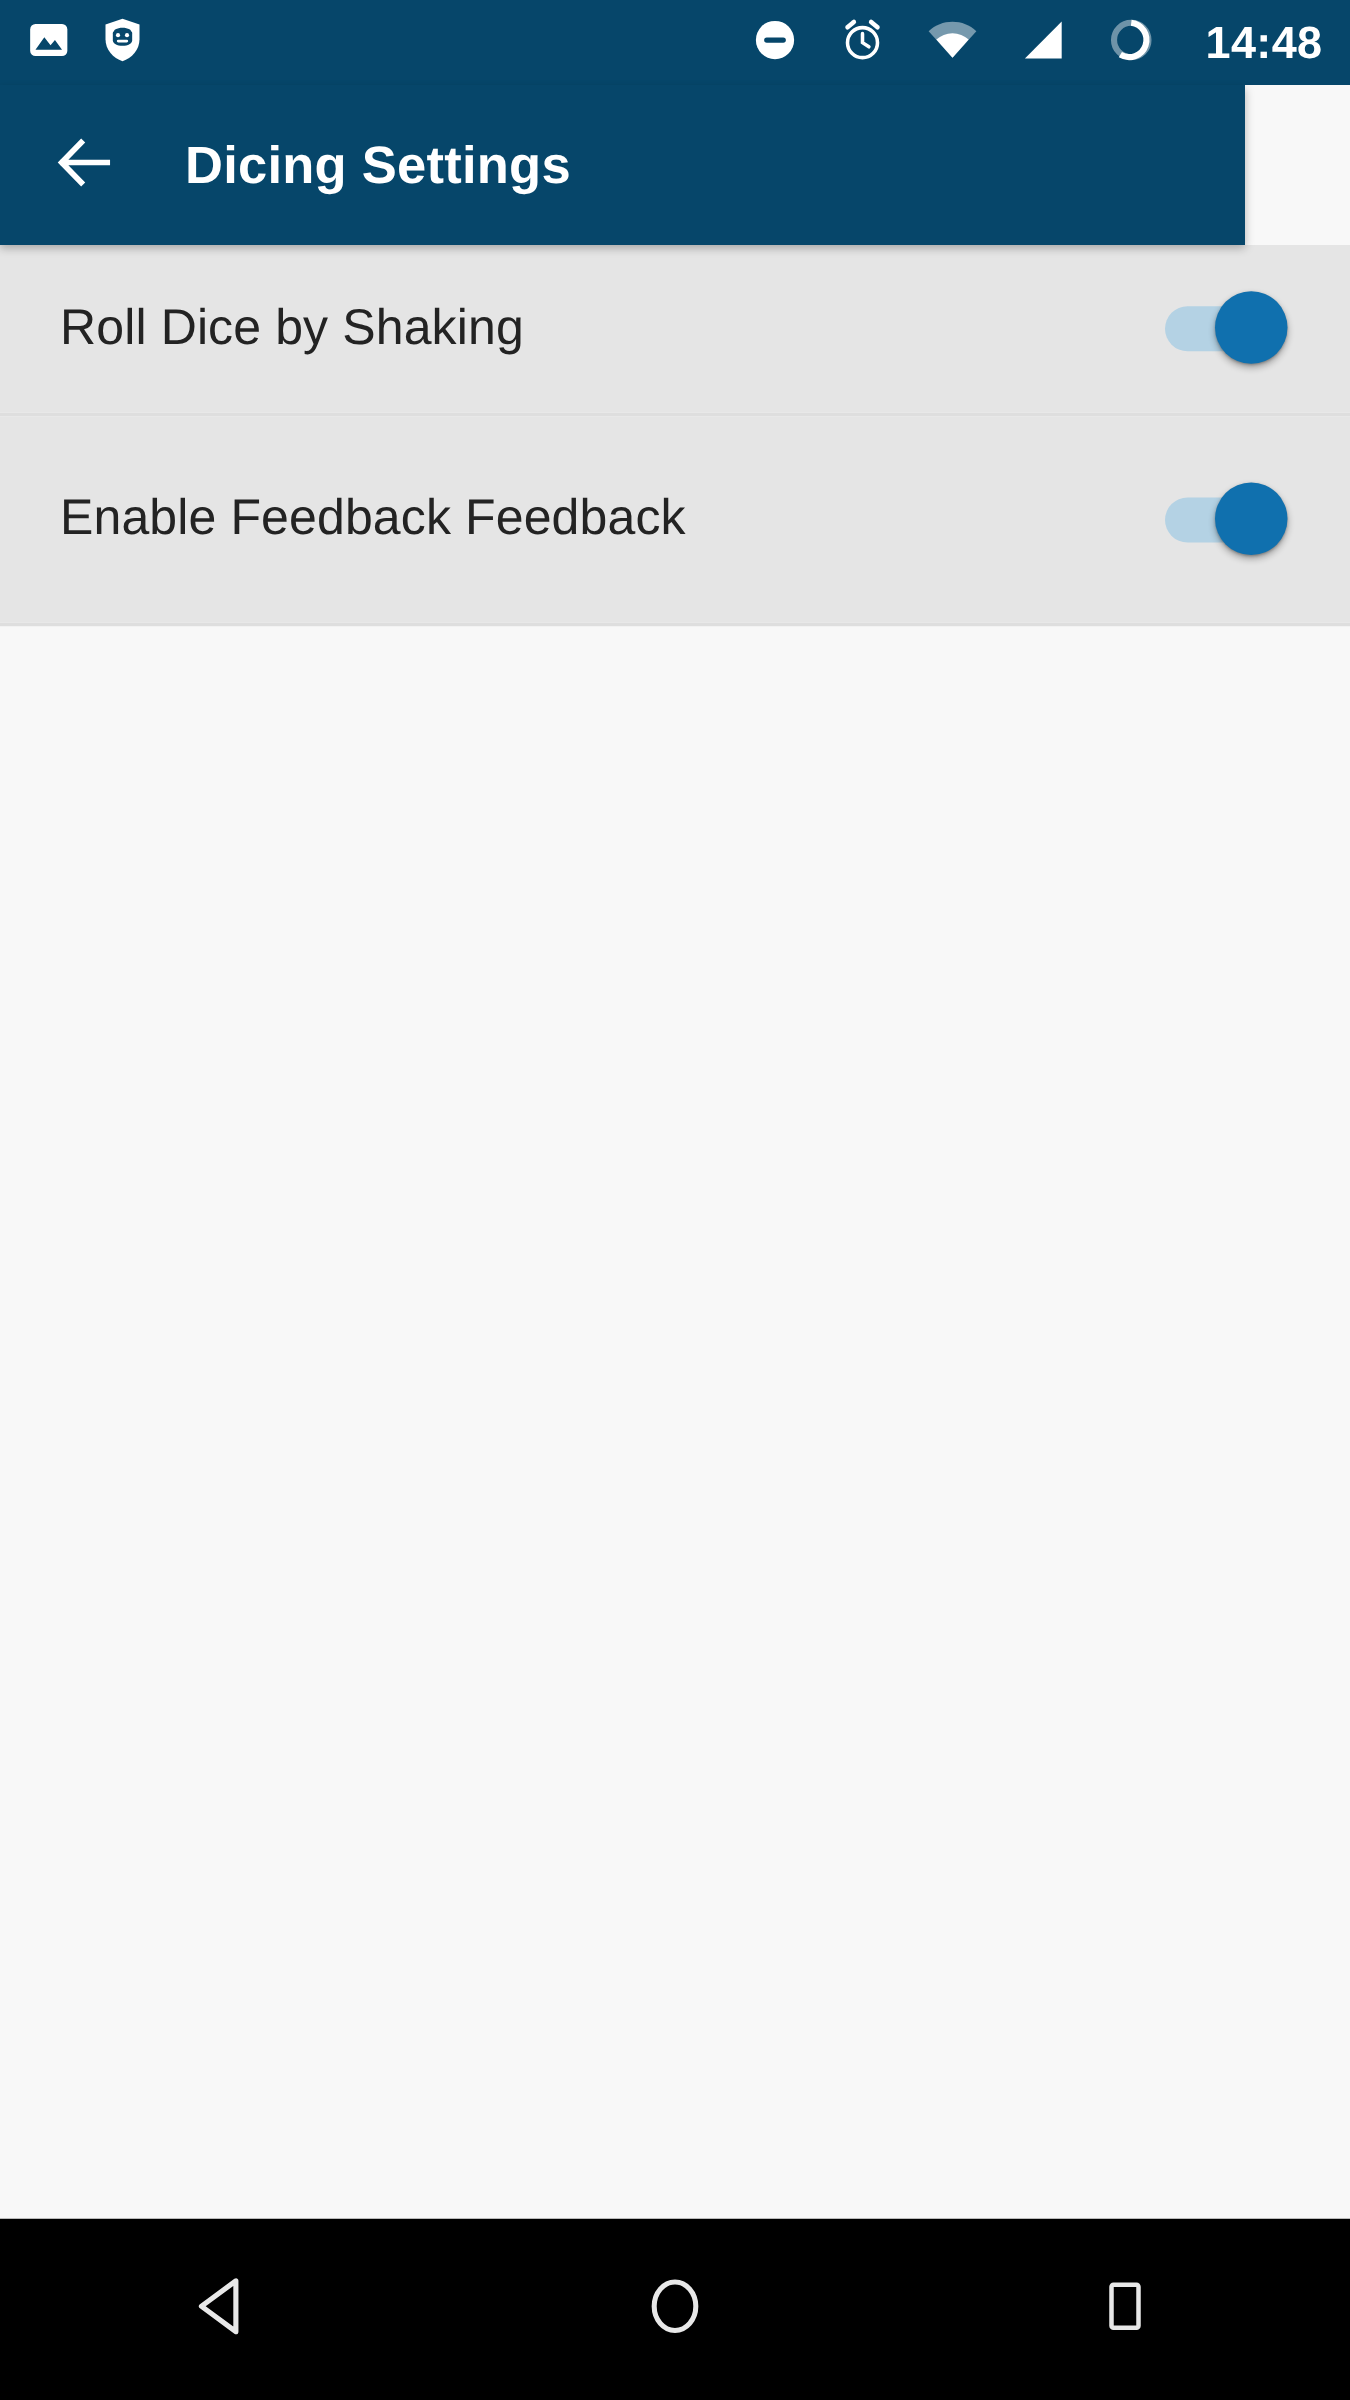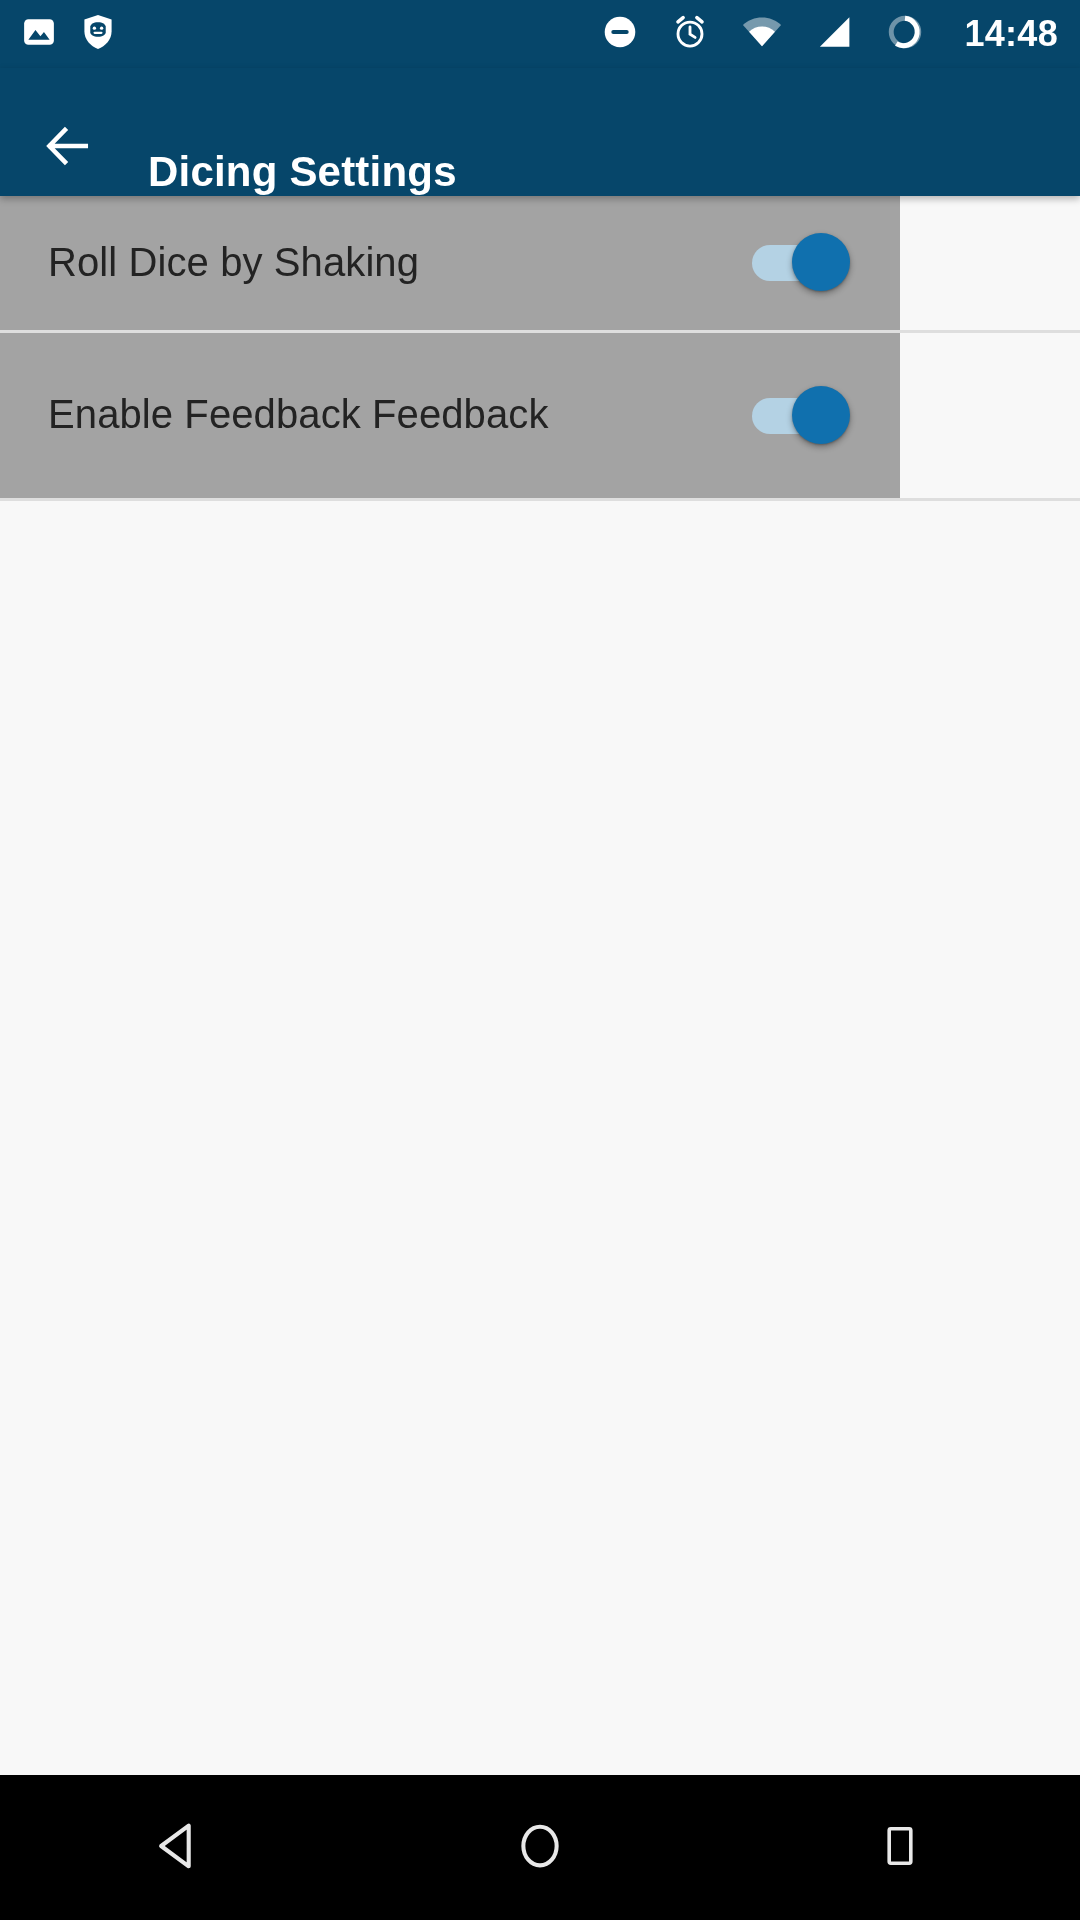--- a/index.html
+++ b/index.html
@@ -52,25 +52,25 @@
     letter-spacing: 0.3px;
     line-height: 1;
     margin-left: 6px;
   }
   .sicon { display: block; }
 
   
   .app-bar {
     position: absolute;
     top: 68px; left: 0;
-    width: 1080px;
+    width: 996px;
     height: 128px;
     background: #06466a;
     display: flex;
-    align-items: flex-end;
+    align-items: center;
     box-shadow: 0 3px 7px rgba(0,0,0,0.28);
     z-index: 5;
   }
   .back-button {
     width: 96px;
     height: 96px;
     margin-left: 20px;
     display: flex;
     align-items: center;
     justify-content: center;
@@ -89,28 +89,28 @@
   .content {
     position: absolute;
     top: 196px; left: 0;
     width: 1080px;
     height: 1579px;
     background: #f8f8f8;
     overflow: hidden;
   }
   .pref-row {
     position: relative;
-    width: 900px;
+    width: 1080px;
     height: 136px;
     display: flex;
     align-items: center;
     justify-content: space-between;
     padding: 0 48px 2px 48px;
     box-sizing: border-box;
-    background: #a3a3a3;
+    background: #e5e5e5;
     cursor: pointer;
   }
   .pref-row-1 { height: 134px; }
   .pref-row-2 { height: 165px; }
   .pref-title {
     font-size: 40px;
     color: #232323;
     font-weight: normal;
     letter-spacing: 0.1px;
     white-space: nowrap;

